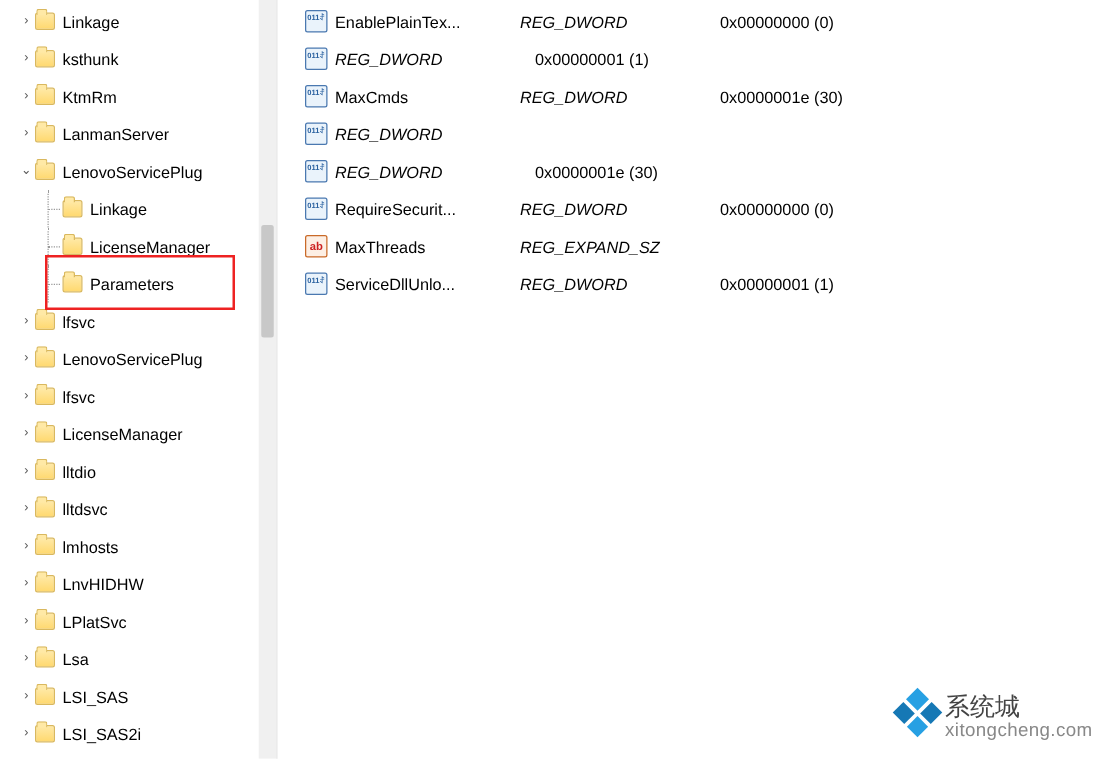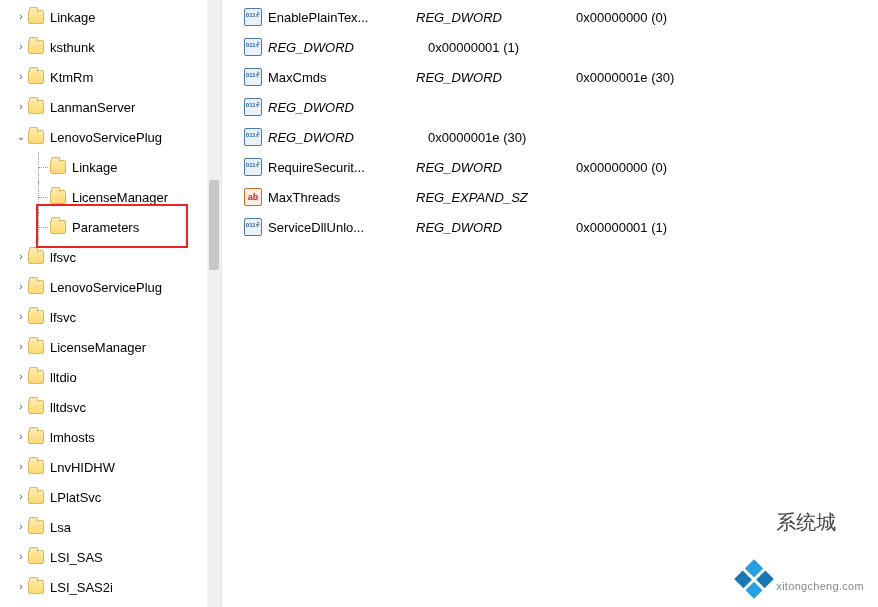--- a/index.html
+++ b/index.html
@@ -144,43 +144,43 @@
     position: absolute;
     left: 2px; right: 2px;
     top: 180px;
     height: 90px;
     background: #c8c8c8;
     border-radius: 2px;
   }
   
   .watermark {
     position: absolute;
-    right: 14px;
+    right: 4px;
     bottom: 14px;
     display: flex;
-    align-items: flex-end;
+    align-items: flex-start;
     color: #6b6b6b;
     font-size: 15px;
     pointer-events: none;
   }
   .wm-diamond {
     width: 28px; height: 28px;
     transform: rotate(45deg);
     display: grid;
     grid-template-columns: 1fr 1fr;
     grid-template-rows: 1fr 1fr;
     gap: 3px;
     margin-right: 8px;
   }
   .wm-diamond span { background:#27a0e3; }
   .wm-diamond span:nth-child(2){ background:#1678b5;}
   .wm-diamond span:nth-child(3){ background:#1678b5;}
   .wm-text { display:flex; flex-direction:column; line-height:1.05;}
   .wm-text .cn { font-size:20px; color:#444; font-weight:500;}
-  .wm-text .url { font-size:11px; color:#888; letter-spacing:0.3px;margin-top:48px;}
+  .wm-text .url { font-size:15px; color:#888; letter-spacing:0.3px;}
 </style>
 </head>
 <body>
 
 <div class="container">
 
   <div class="tree-panel">
     <div class="tree-inner" id="tree">
         <div class="tree-item" style="padding-left: 14px;">
           <span class="twisty">›</span>

